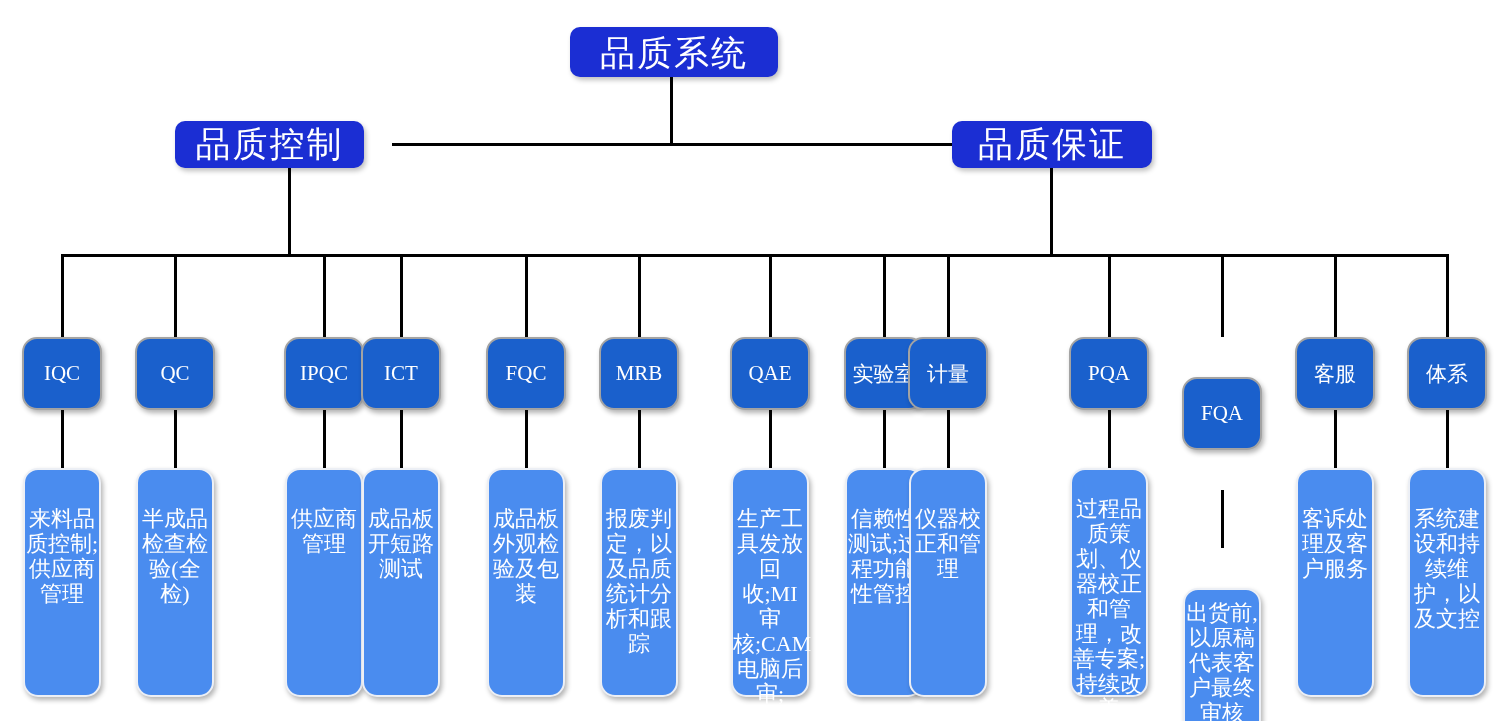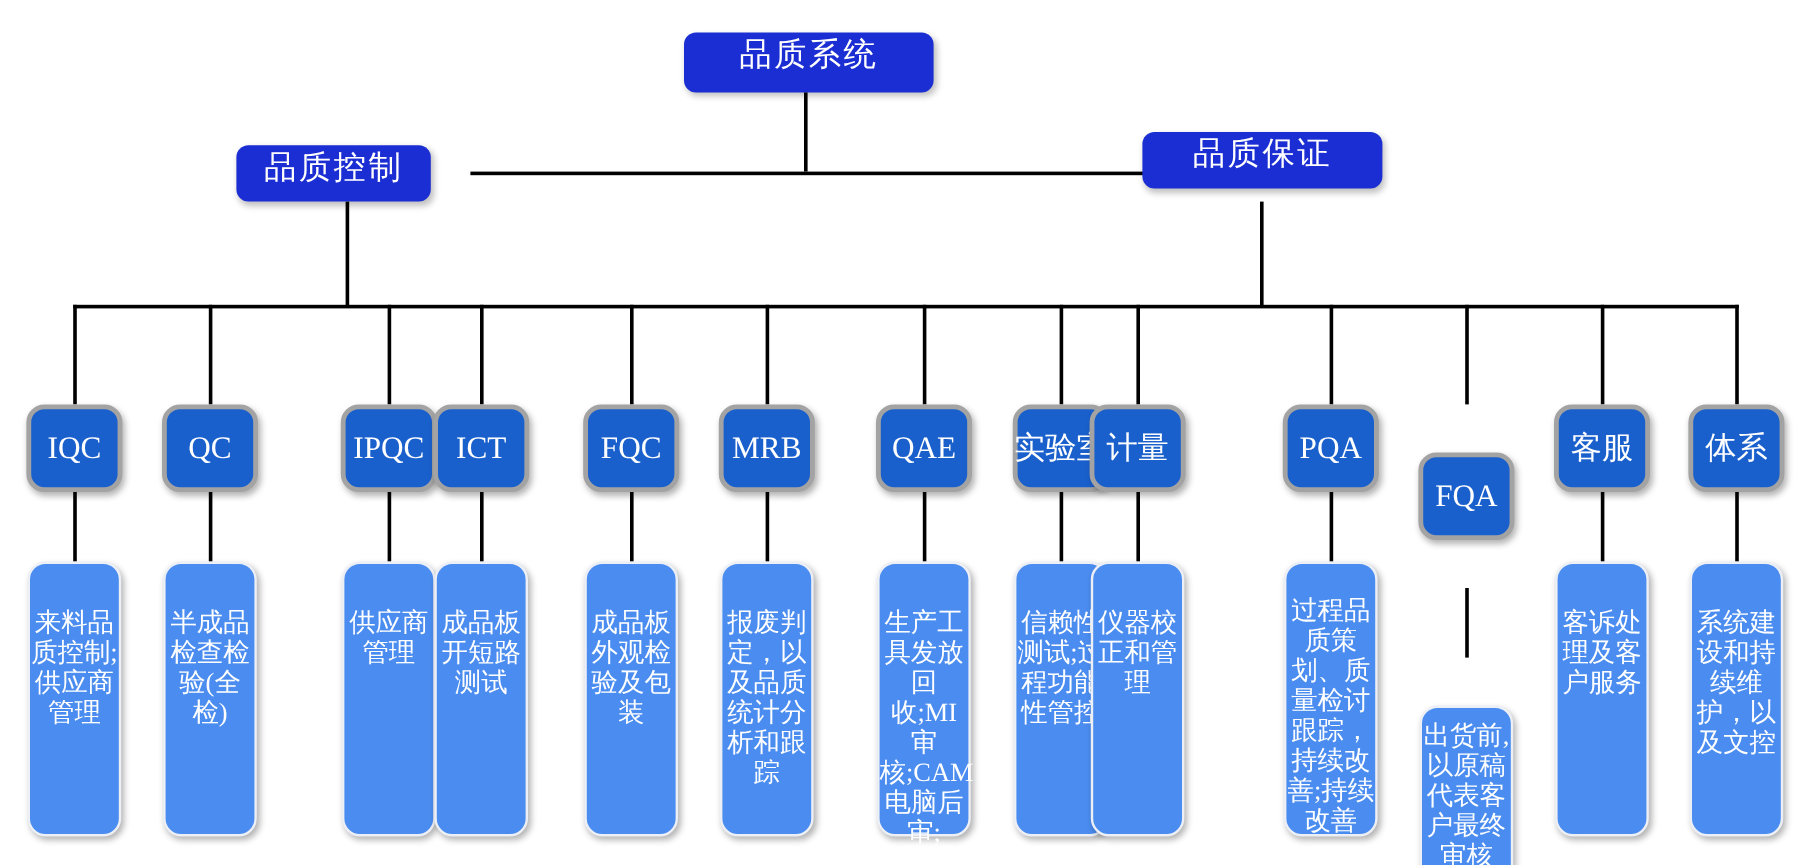--- a/index.html
+++ b/index.html
@@ -20,45 +20,45 @@
   
   .hline,.vline{position:absolute;background:var(--line);}
   .vline{width:3px;}
   .hline{height:3px;}
   
   .big-node{
     position:absolute;
     background:var(--root-box);
     color:var(--box-text);
     border-radius:10px;
-    display:flex;align-items:flex-start;justify-content:center;
-    font-size:27px;
+    display:flex;align-items:flex-end;justify-content:center;
+    font-size:35px;
     letter-spacing:2px;
     box-shadow:2px 3px 5px rgba(0,0,0,0.25);
     white-space:nowrap;
   }
   
   .col{
     position:absolute;
     top:254px;
     width:80px;
     display:flex;flex-direction:column;align-items:center;
   }
   .col .drop1{width:3px;height:83px;background:var(--line);}
   .col .drop2{width:3px;height:58px;background:var(--line);}
   .code-box{
     width:80px;height:73px;
     box-sizing:border-box;
     background:var(--child-box);
     color:var(--box-text);
-    border:4px solid #a3a3a3;
+    border:2px solid #a3a3a3;
     border-radius:15px;
     box-shadow:2px 3px 5px rgba(0,0,0,0.3);
     display:flex;align-items:center;justify-content:center;
-    font-size:26px;
+    font-size:21px;
     white-space:nowrap;
   }
   .desc-box{
     width:78px;height:229px;
     box-sizing:border-box;
     background:var(--desc-box);
     color:var(--box-text);
     border:2px solid #eceff5;
     border-radius:15px;
     box-shadow:2px 3px 5px rgba(0,0,0,0.3);
@@ -76,24 +76,24 @@
 
 <div class="canvas">
 
   <div class="big-node" style="left:570px;top:27px;width:208px;height:50px;">
     <span>品质系统</span>
   </div>
 
   <div class="vline" style="left:670px;top:77px;height:66px;"></div>
   <div class="hline" style="left:392px;top:143px;width:561px;"></div>
 
-  <div class="big-node" style="left:197px;top:121px;width:162px;height:47px;font-family:Liberation Mono, monospace;">
+  <div class="big-node" style="left:175px;top:121px;width:189px;height:47px;font-family:Liberation Mono, monospace;">
     <span>品质控制</span>
   </div>
-  <div class="big-node" style="left:952px;top:110px;width:200px;height:47px;">
+  <div class="big-node" style="left:952px;top:121px;width:200px;height:47px;">
     <span>品质保证</span>
   </div>
 
   <div class="vline" style="left:288px;top:168px;height:87px;"></div>
   <div class="vline" style="left:1050px;top:168px;height:87px;"></div>
 
   <div class="hline" style="left:61px;top:254px;width:1388px;"></div>
 
   <div class="col" style="left:22px;">
     <div class="drop1"></div>
@@ -175,21 +175,21 @@
     <div class="drop2"></div>
     <div class="desc-box">仪器校正和管理</div>
   </div>
 
   <div class="col" style="left:1069px;">
     <div class="drop1"></div>
     <div class="code-box">
       <span>PQA</span>
     </div>
     <div class="drop2"></div>
-    <div class="desc-box pad-mid">过程品质策划、质量检讨跟踪，持续改善;持续改善</div>
+    <div class="desc-box pad-mid">过程品质策划、仪器校正和管理，改善专案;持续改善</div>
   </div>
 
   <div class="col" style="left:1182px;gap:40px;">
     <div class="drop1"></div>
     <div class="code-box">
       <span>FQA</span>
     </div>
     <div class="drop2"></div>
     <div class="desc-box pad-tight">出货前,以原稿代表客户最终审核（外观和工程测量）</div>
   </div>

